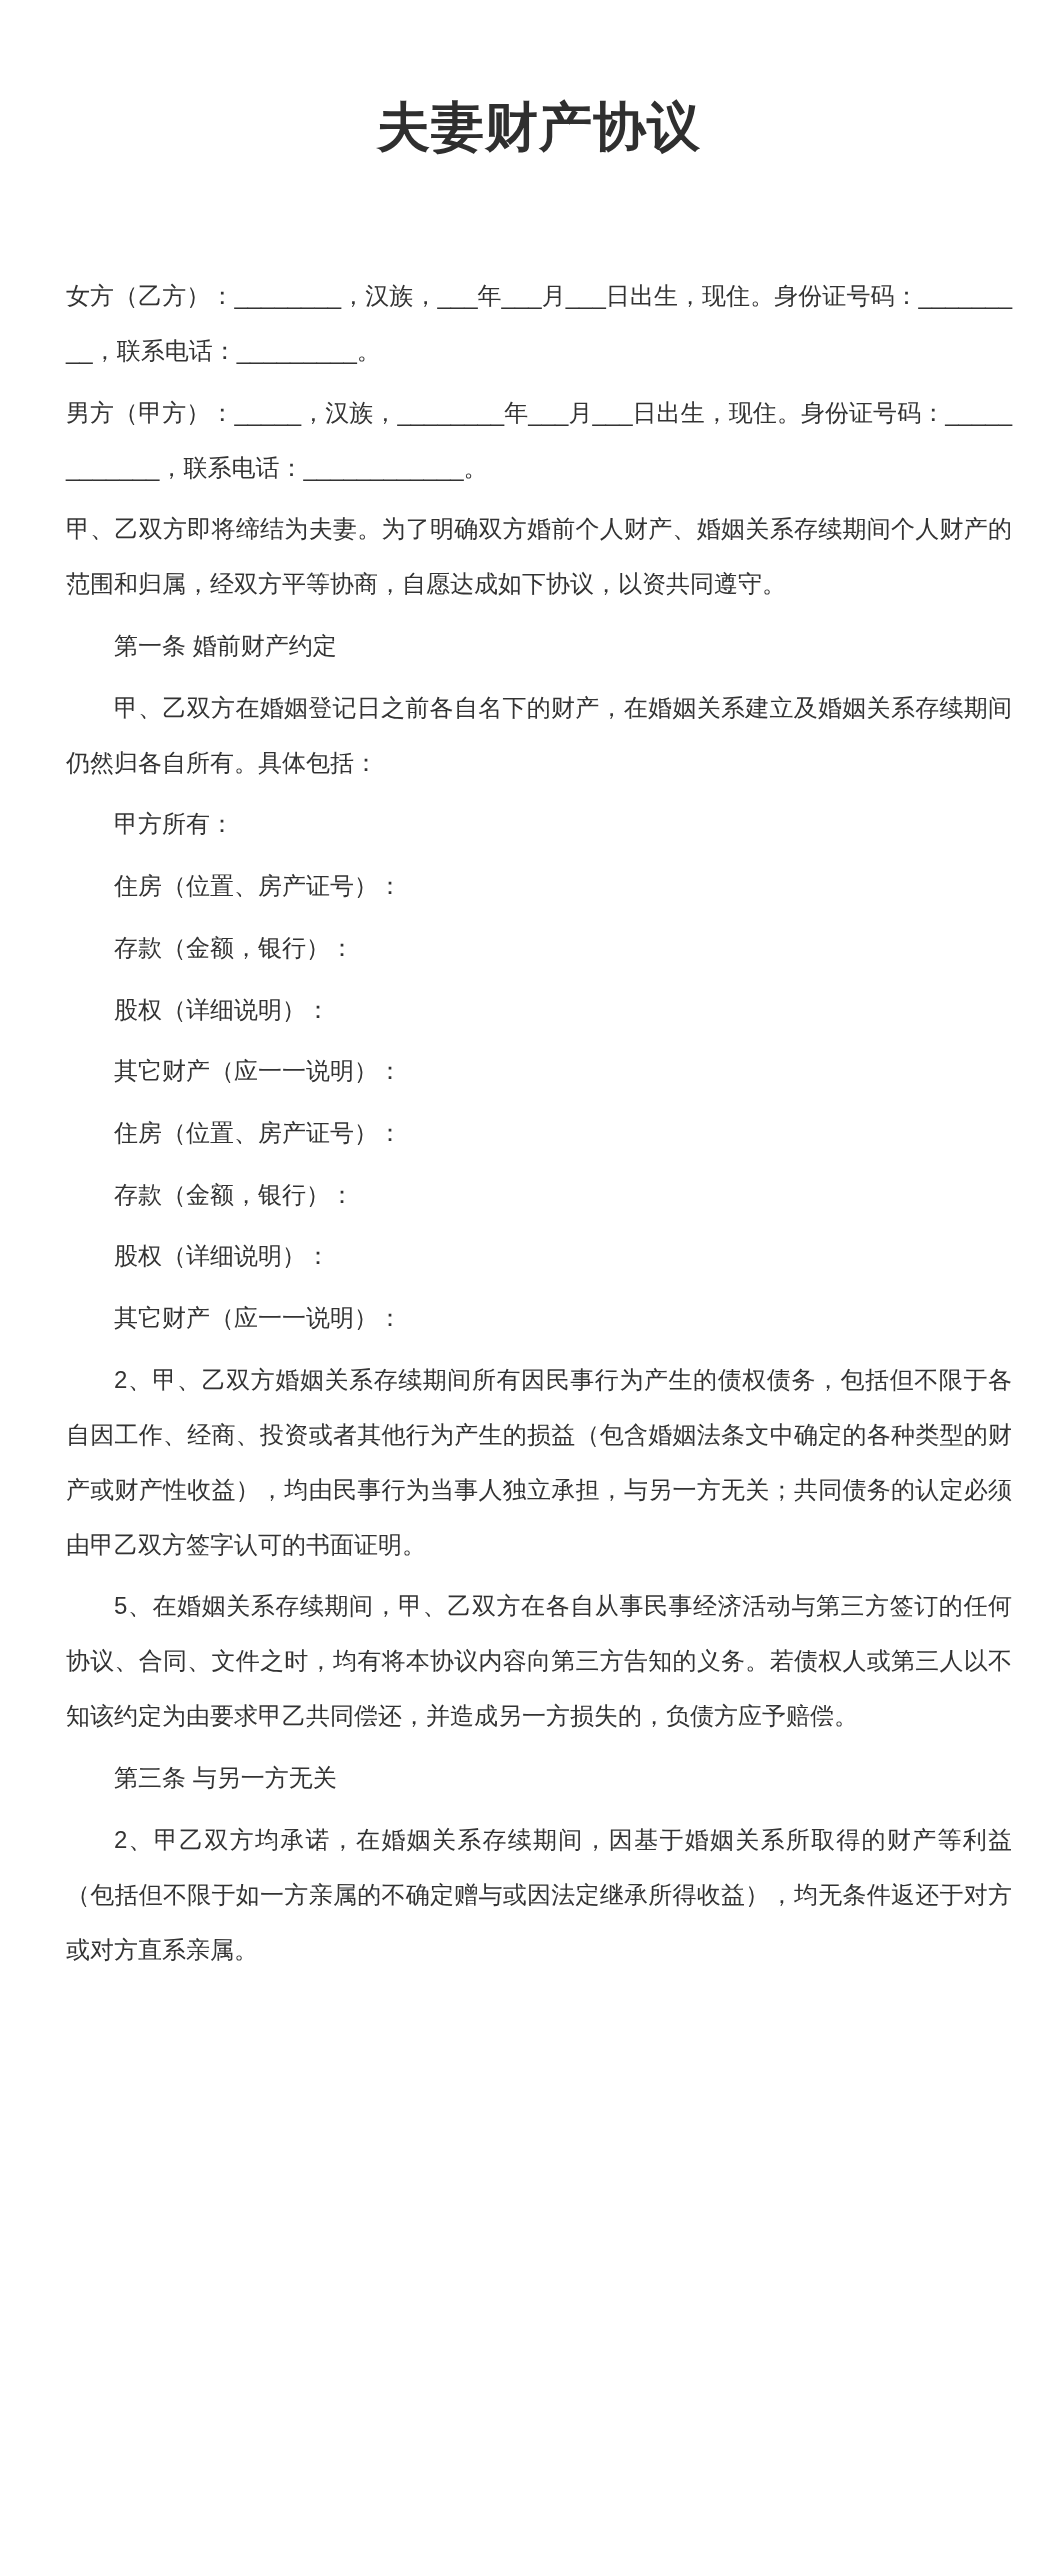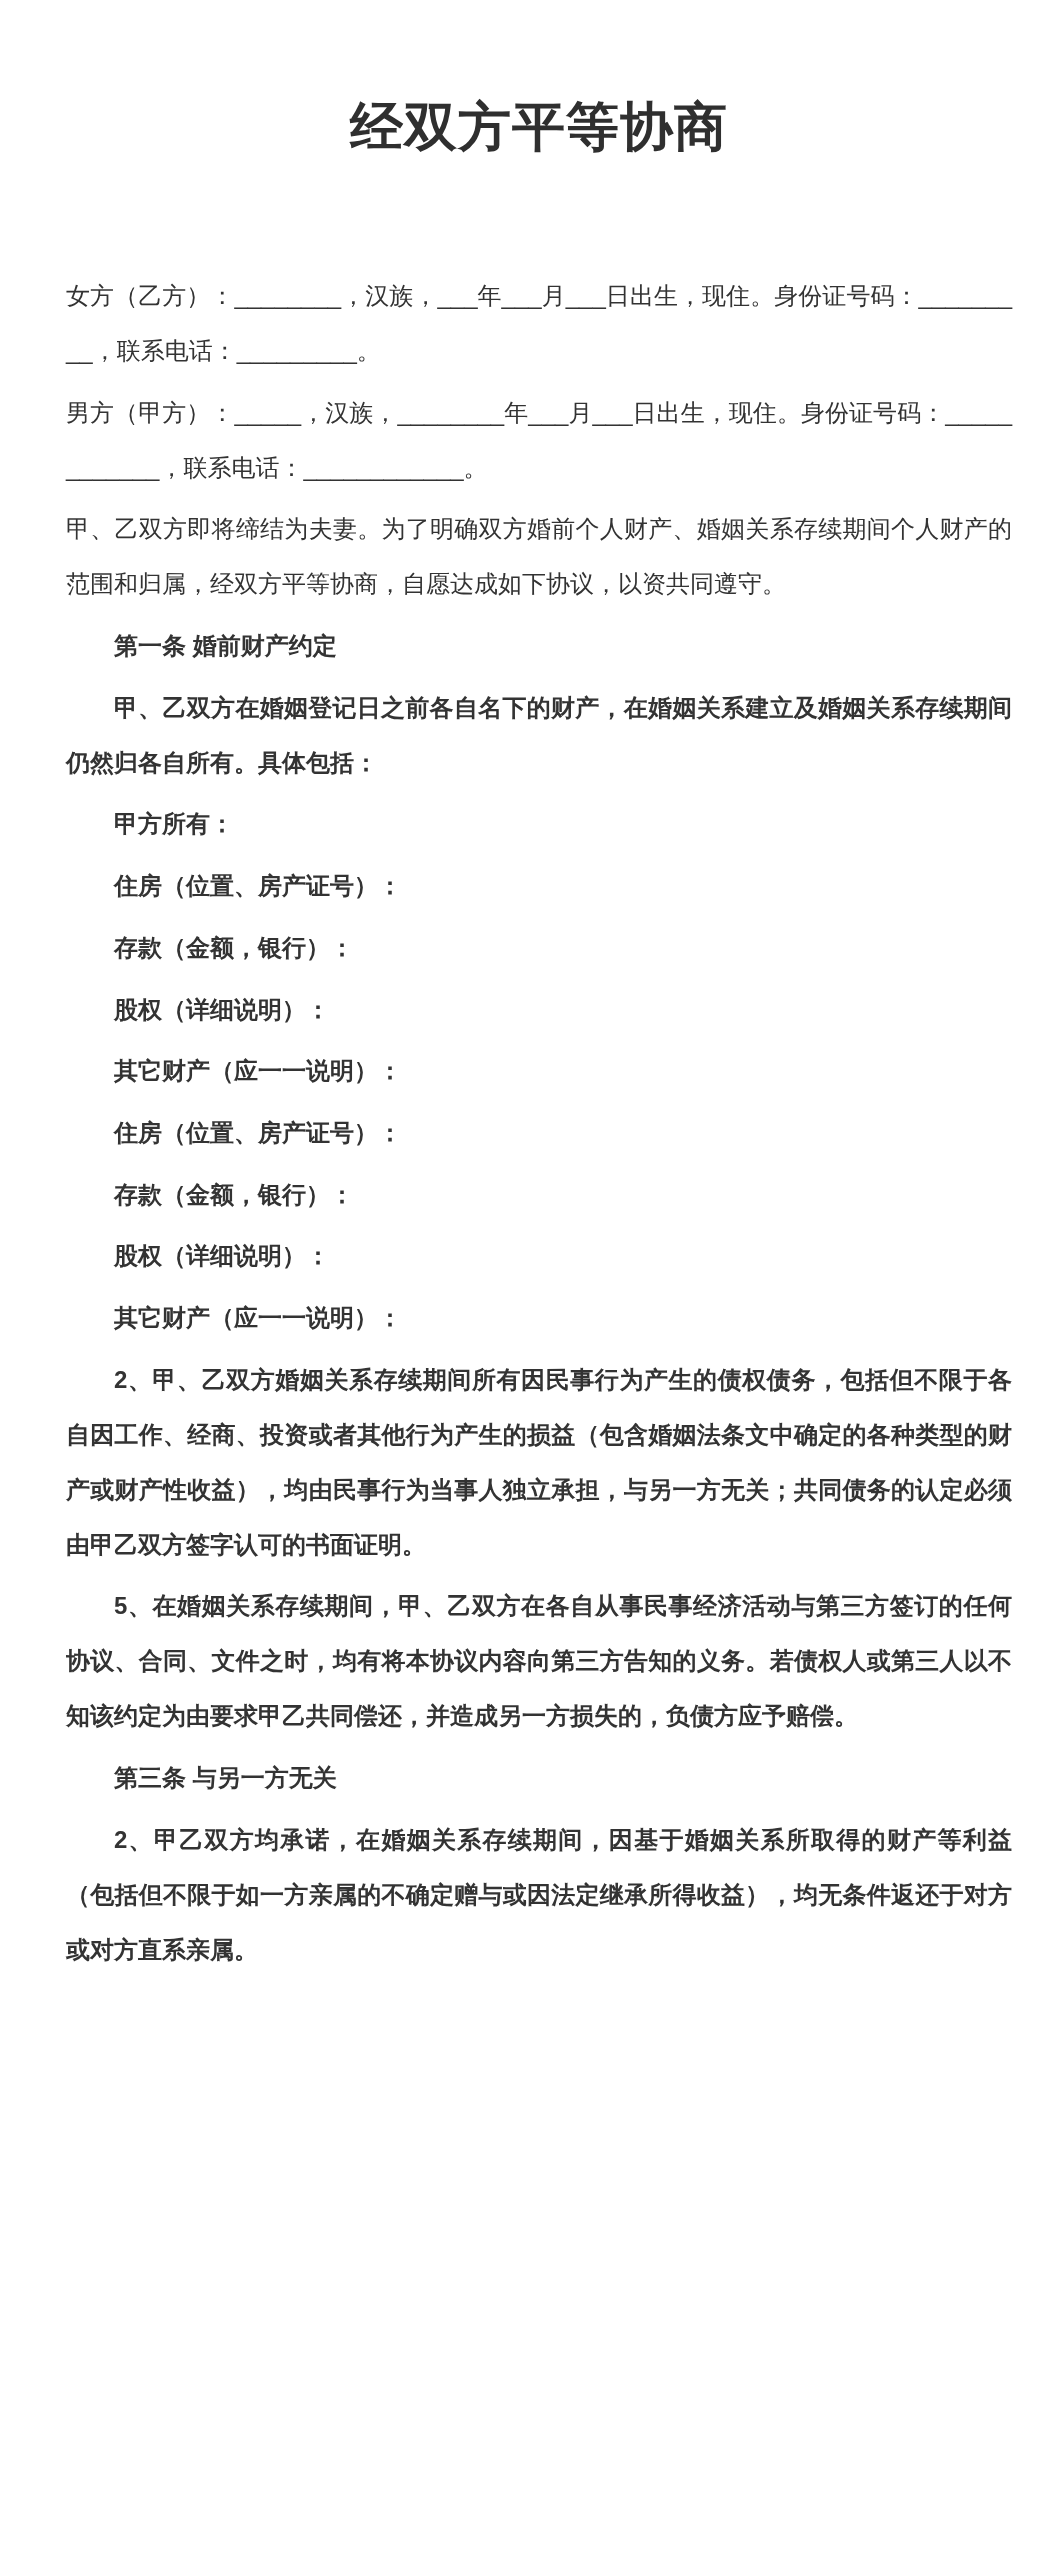--- a/index.html
+++ b/index.html
@@ -31,32 +31,31 @@
     margin: 0 0 111px 0;
     letter-spacing: 1px;
   }
   .para {
     margin: 6.7px 0;
     text-align: justify;
     word-break: break-all;
   }
   .para.indent {
     text-indent: 48px;
-    font-weight: bold;
   }
   .para.heading {
-    font-weight: 700;
+    font-weight: 400;
     text-indent: 48px;
   }
 </style>
 </head>
 <body>
 
 <div class="page">
-  <h1 class="doc-title">经双方平等协商</h1>
+  <h1 class="doc-title">夫妻财产协议</h1>
 
   <div id="paragraphs">
       <p class="para plain">女方（乙方）：________，汉族，___年___月___日出生，现住。身份证号码：_________，联系电话：_________。</p>
       <p class="para plain">男方（甲方）：_____，汉族，________年___月___日出生，现住。身份证号码：____________，联系电话：____________。</p>
       <p class="para plain">甲、乙双方即将缔结为夫妻。为了明确双方婚前个人财产、婚姻关系存续期间个人财产的范围和归属，经双方平等协商，自愿达成如下协议，以资共同遵守。</p>
       <p class="para heading">第一条 婚前财产约定</p>
       <p class="para indent">甲、乙双方在婚姻登记日之前各自名下的财产，在婚姻关系建立及婚姻关系存续期间仍然归各自所有。具体包括：</p>
       <p class="para indent">甲方所有：</p>
       <p class="para indent">住房（位置、房产证号）：</p>
       <p class="para indent">存款（金额，银行）：</p>

